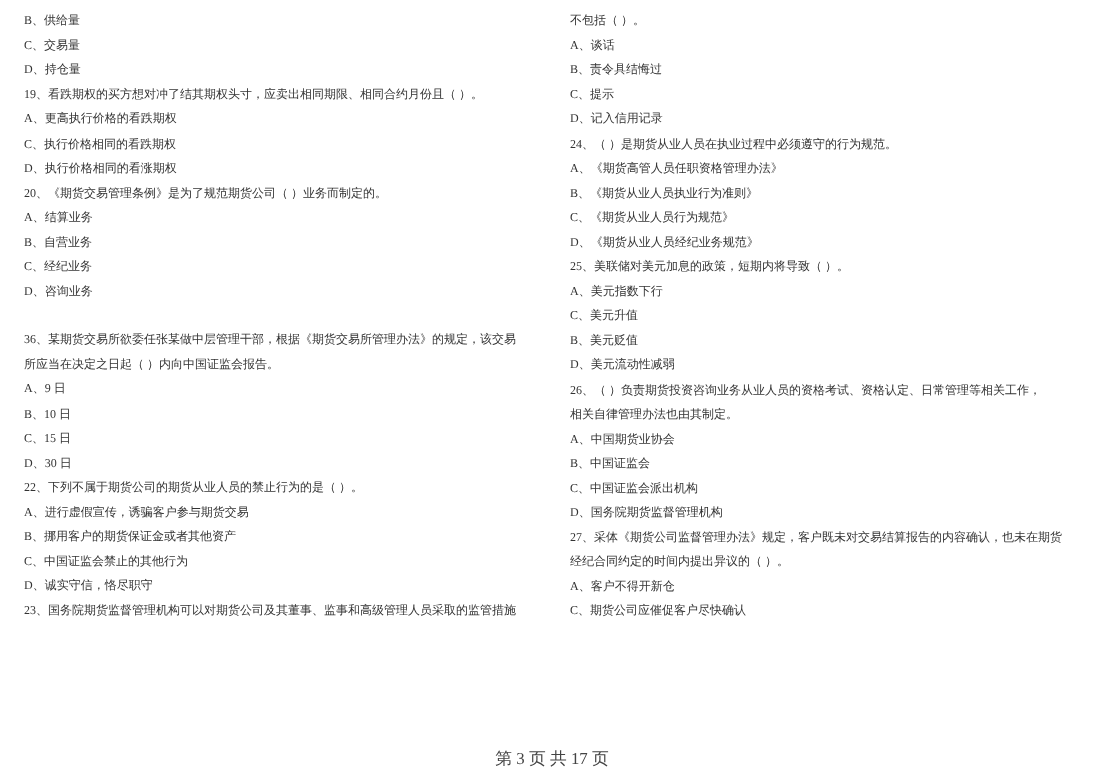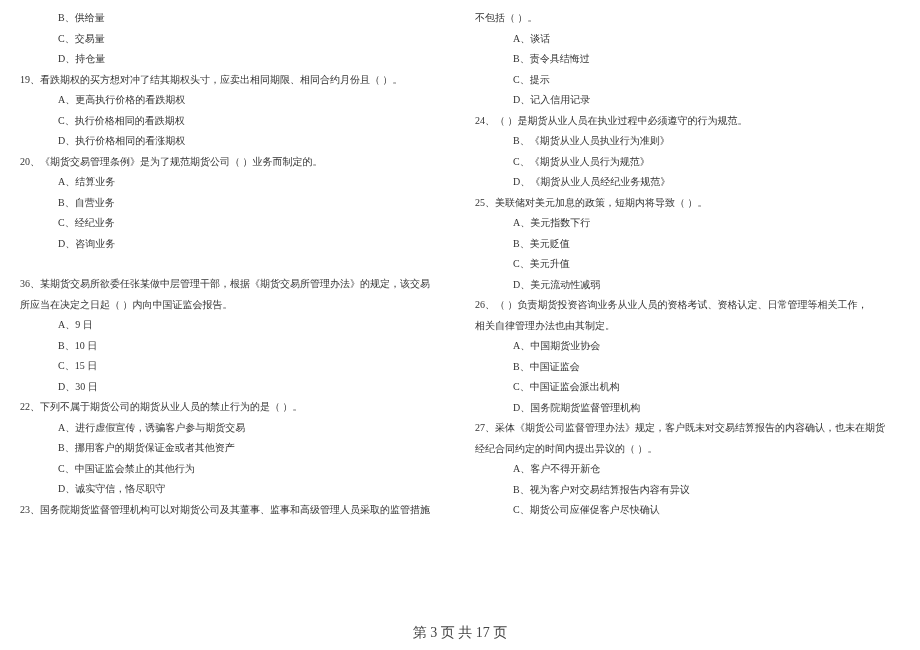--- a/index.html
+++ b/index.html
@@ -20,21 +20,20 @@
     .columns {
       display: flex;
       gap: 30px;
       height: 595px;
     }
     .col {
       flex: 1;
       line-height: 2.05;
     }
     .opt {
-      margin-left: 38px;
     }
     .q-num {
       margin-left: 0;
     }
     .cont-line {
       margin-left: 0;
     }
     .footer {
       position: absolute;
       bottom: 8px;
@@ -84,38 +83,38 @@
   </div>
 
   <div class="col">
     <div class="cont-line">不包括（    ）。</div>
     <div class="opt">A、谈话</div>
     <div class="opt">B、责令具结悔过</div>
     <div class="opt">C、提示</div>
     <div class="opt">D、记入信用记录</div>
 
     <div class="q-num">24、（    ）是期货从业人员在执业过程中必须遵守的行为规范。</div>
+    <div class="opt">A、《期货高管人员任职资格管理办法》</div>
     <div class="opt">B、《期货从业人员执业行为准则》</div>
     <div class="opt">C、《期货从业人员行为规范》</div>
     <div class="opt">D、《期货从业人员经纪业务规范》</div>
 
     <div class="q-num">25、美联储对美元加息的政策，短期内将导致（    ）。</div>
     <div class="opt">A、美元指数下行</div>
+    <div class="opt">C、美元升值</div>
     <div class="opt">B、美元贬值</div>
-    <div class="opt">C、美元升值</div>
     <div class="opt">D、美元流动性减弱</div>
 
     <div class="q-num">26、（    ）负责期货投资咨询业务从业人员的资格考试、资格认定、日常管理等相关工作，</div>
     <div class="cont-line">相关自律管理办法也由其制定。</div>
     <div class="opt">A、中国期货业协会</div>
     <div class="opt">B、中国证监会</div>
     <div class="opt">C、中国证监会派出机构</div>
     <div class="opt">D、国务院期货监督管理机构</div>
 
     <div class="q-num">27、采体《期货公司监督管理办法》规定，客户既未对交易结算报告的内容确认，也未在期货</div>
     <div class="cont-line">经纪合同约定的时间内提出异议的（    ）。</div>
     <div class="opt">A、客户不得开新仓</div>
-    <div class="opt">B、视为客户对交易结算报告内容有异议</div>
     <div class="opt">C、期货公司应催促客户尽快确认</div>
   </div>
 </div>
 
 <div class="footer">第 3 页 共 17 页</div>
 
 </body></html>

